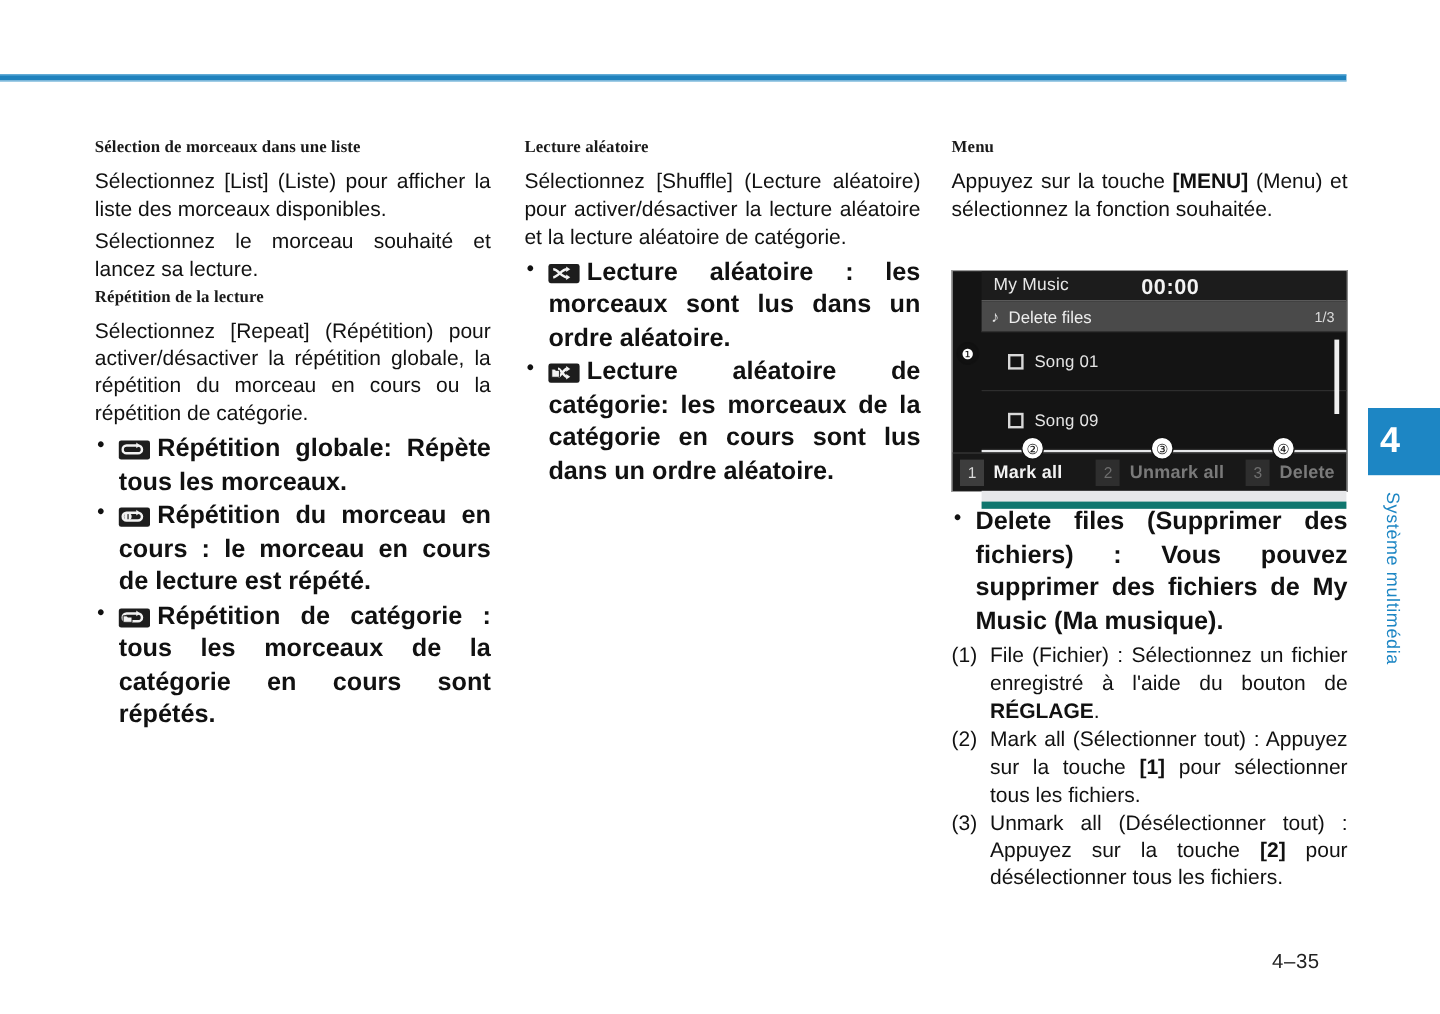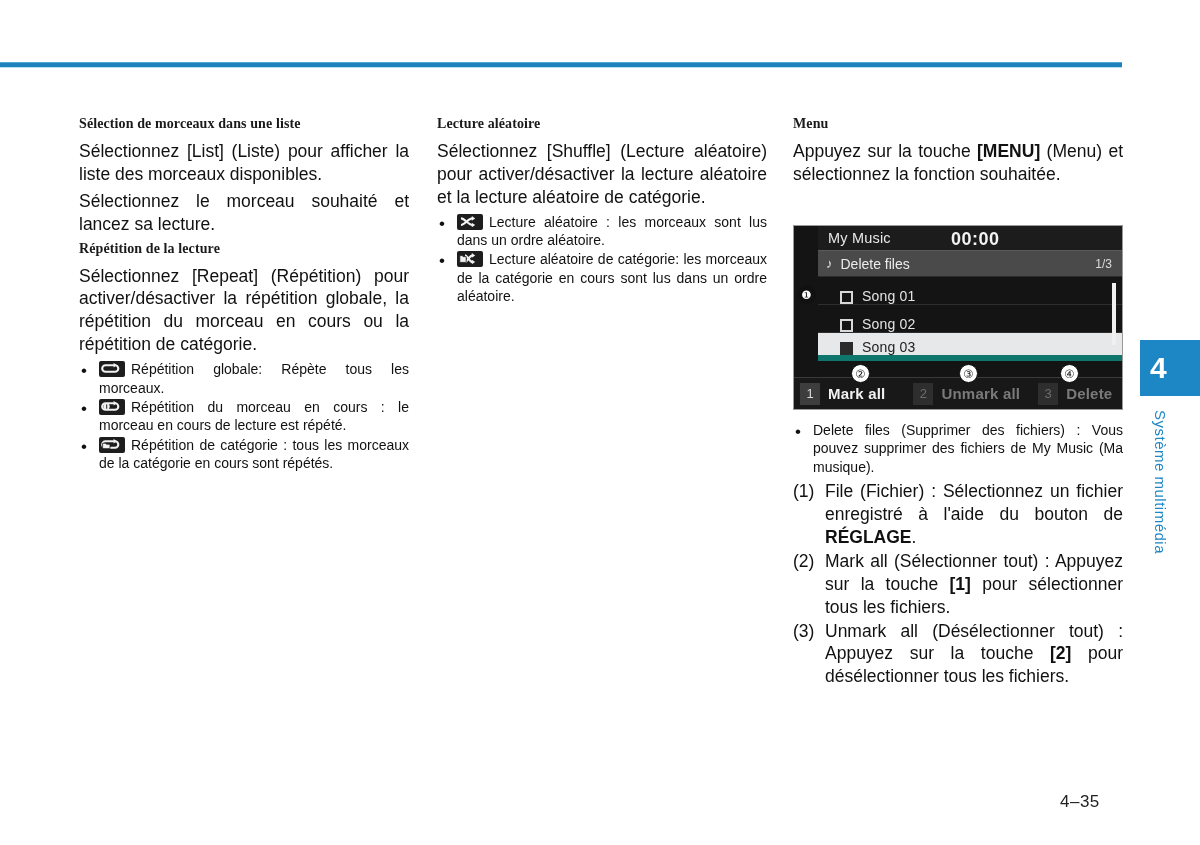--- a/index.html
+++ b/index.html
@@ -83,23 +83,24 @@
     text-align: justify;
     text-justify: inter-word;
     color: #111;
   }
 
   ul.bullets { list-style: none; margin: 4px 0 0 0; padding: 0; }
   ul.bullets > li {
     position: relative;
     padding-left: 20px;
     margin-bottom: 1px;
-    font-size: 14px;
+    font-size: 21px;
     line-height: 1.31;
     text-align: justify;
+    font-weight: bold;
   }
   ul.bullets > li::before {
     content: "\2022";
     position: absolute;
     left: 2px; top: 0;
     font-size: 17px;
   }
   ol.numlist { list-style: none; margin: 4px 0 0 0; padding: 0; }
   ol.numlist > li {
     position: relative;
@@ -186,23 +187,23 @@
     right: 10px;
     color: #dcdcdc;
     font-size: 12px;
   }
   .dev-list {
     position: relative;
     height: 100px;
     background: #141414;
   }
   .dev-row {
-    height: 28px;
-    display: flex;
-    align-items: flex-end;
+    height: 49px;
+    display: flex;
+    align-items: center;
     padding-left: 22px;
     box-sizing: border-box;
     border-bottom: 1px solid #2e2e2e;
     position: relative;
   }
   .dev-row .chk {
     width: 13px; height: 13px;
     border: 2px solid #d8d8d8;
     background: transparent;
     margin-right: 9px;
@@ -395,21 +396,21 @@
       <span class="pages">1/3</span>
     </div>
 
     <div class="dev-list">
       <div class="dev-row">
         <span class="chk"></span>
         <span class="label">Song 01</span>
       </div>
       <div class="dev-row">
         <span class="chk"></span>
-        <span class="label">Song 02</span>
+        <span class="label">Song 09</span>
       </div>
       <div class="dev-row selected">
         <span class="chk"></span>
         <span class="label">Song 03</span>
       </div>
       <div class="scrollbar-track">
         <div class="scrollbar-thumb"></div>
       </div>
     </div>
 

